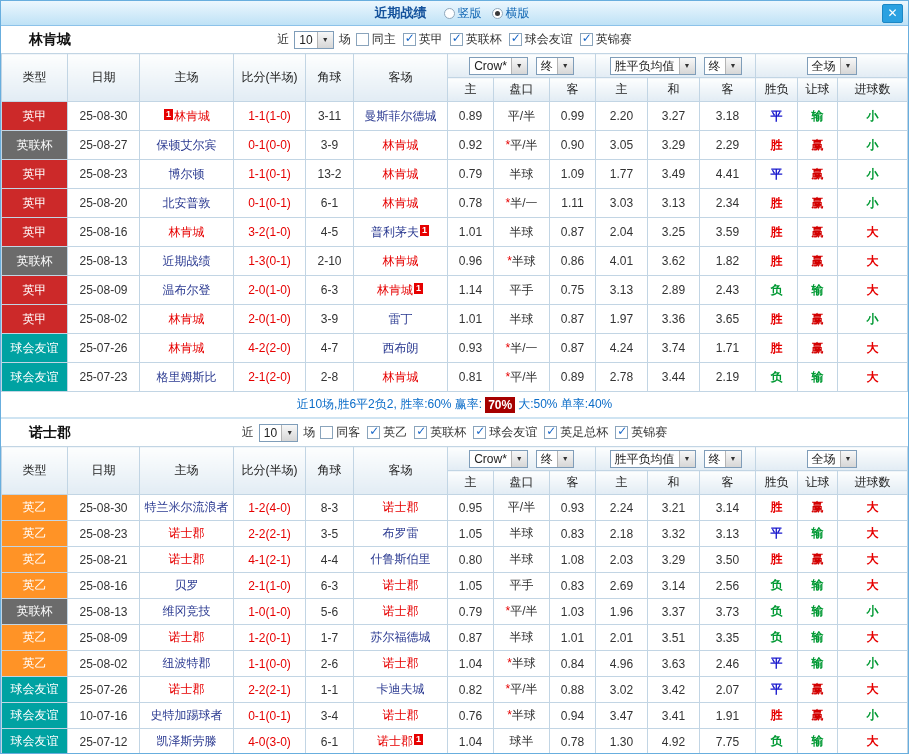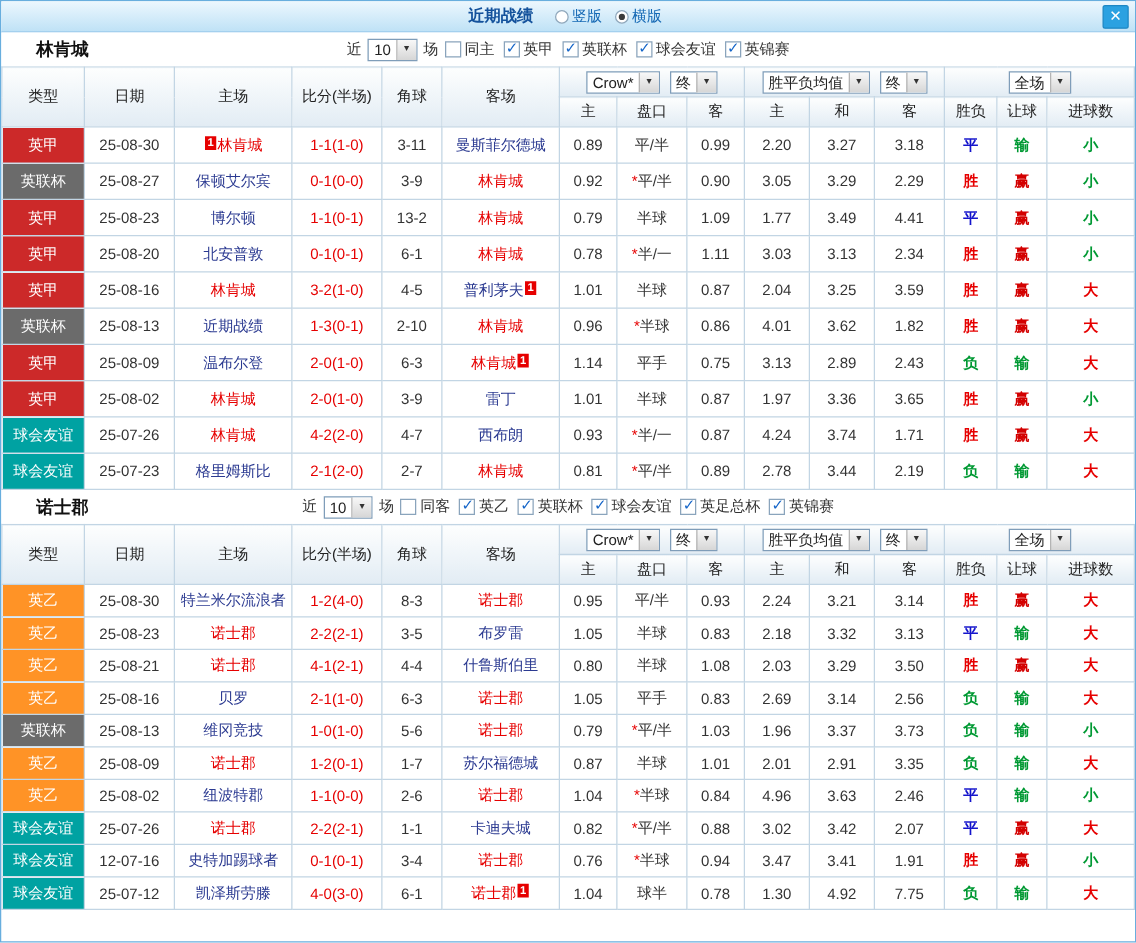--- a/index.html
+++ b/index.html
@@ -332,35 +332,40 @@
             <td>1.71</td>
             <td class="res" style="color: rgb(230, 0, 0);">胜</td>
             <td class="res" style="color: rgb(211, 0, 0);">赢</td>
             <td class="res" style="color: rgb(230, 0, 0);">大</td>
           </tr>
           <tr>
             <td class="league-cell" style="background: rgb(0, 162, 162);">球会友谊</td>
             <td>25-07-23</td>
             <td><span class="team">格里姆斯比</span></td>
             <td class="score">2-1(2-0)</td>
-            <td>2-7</td>
+            <td>2-8</td>
             <td><span class="team focus">林肯城</span></td>
             <td>0.81</td>
             <td><i class="ast">*</i>平/半</td>
             <td>0.89</td>
             <td>2.78</td>
             <td>3.44</td>
             <td>2.19</td>
             <td class="res" style="color: rgb(0, 153, 51);">负</td>
             <td class="res" style="color: rgb(0, 153, 51);">输</td>
             <td class="res" style="color: rgb(230, 0, 0);">大</td>
           </tr>
         </tbody>
     </table>
 
+    <div class="summary">
+      <span>近10场,胜6平2负2, 胜率:60% 赢率:</span>
+        <span class="hl">70%</span>
+        <span> 大:50% 单率:40%</span>
+    </div>
   </section>
 
   <section class="team-section">
     <div class="section-head">
       <span class="team-name">诺士郡</span>
       <div class="filter-bar">
         <span>近</span>
         <span class="sel">
           <span class="sel-text">10</span>
           <span class="sel-arr">▼</span>
@@ -556,21 +561,21 @@
             <td class="league-cell" style="background: rgb(255, 147, 38);">英乙</td>
             <td>25-08-09</td>
             <td><span class="team focus">诺士郡</span></td>
             <td class="score">1-2(0-1)</td>
             <td>1-7</td>
             <td><span class="team">苏尔福德城</span></td>
             <td>0.87</td>
             <td>半球</td>
             <td>1.01</td>
             <td>2.01</td>
-            <td>2.91</td>
+            <td>3.51</td>
             <td>3.35</td>
             <td class="res" style="color: rgb(0, 153, 51);">负</td>
             <td class="res" style="color: rgb(0, 153, 51);">输</td>
             <td class="res" style="color: rgb(230, 0, 0);">大</td>
           </tr>
           <tr>
             <td class="league-cell" style="background: rgb(255, 147, 38);">英乙</td>
             <td>25-08-02</td>
             <td><span class="team">纽波特郡</span></td>
             <td class="score">1-1(0-0)</td>
@@ -598,21 +603,21 @@
             <td>0.88</td>
             <td>3.02</td>
             <td>3.42</td>
             <td>2.07</td>
             <td class="res" style="color: rgb(20, 20, 204);">平</td>
             <td class="res" style="color: rgb(211, 0, 0);">赢</td>
             <td class="res" style="color: rgb(230, 0, 0);">大</td>
           </tr>
           <tr>
             <td class="league-cell" style="background: rgb(0, 162, 162);">球会友谊</td>
-            <td>12-07-16</td>
+            <td>10-07-16</td>
             <td><span class="team">史特加踢球者</span></td>
             <td class="score">0-1(0-1)</td>
             <td>3-4</td>
             <td><span class="team focus">诺士郡</span></td>
             <td>0.76</td>
             <td><i class="ast">*</i>半球</td>
             <td>0.94</td>
             <td>3.47</td>
             <td>3.41</td>
             <td>1.91</td>

